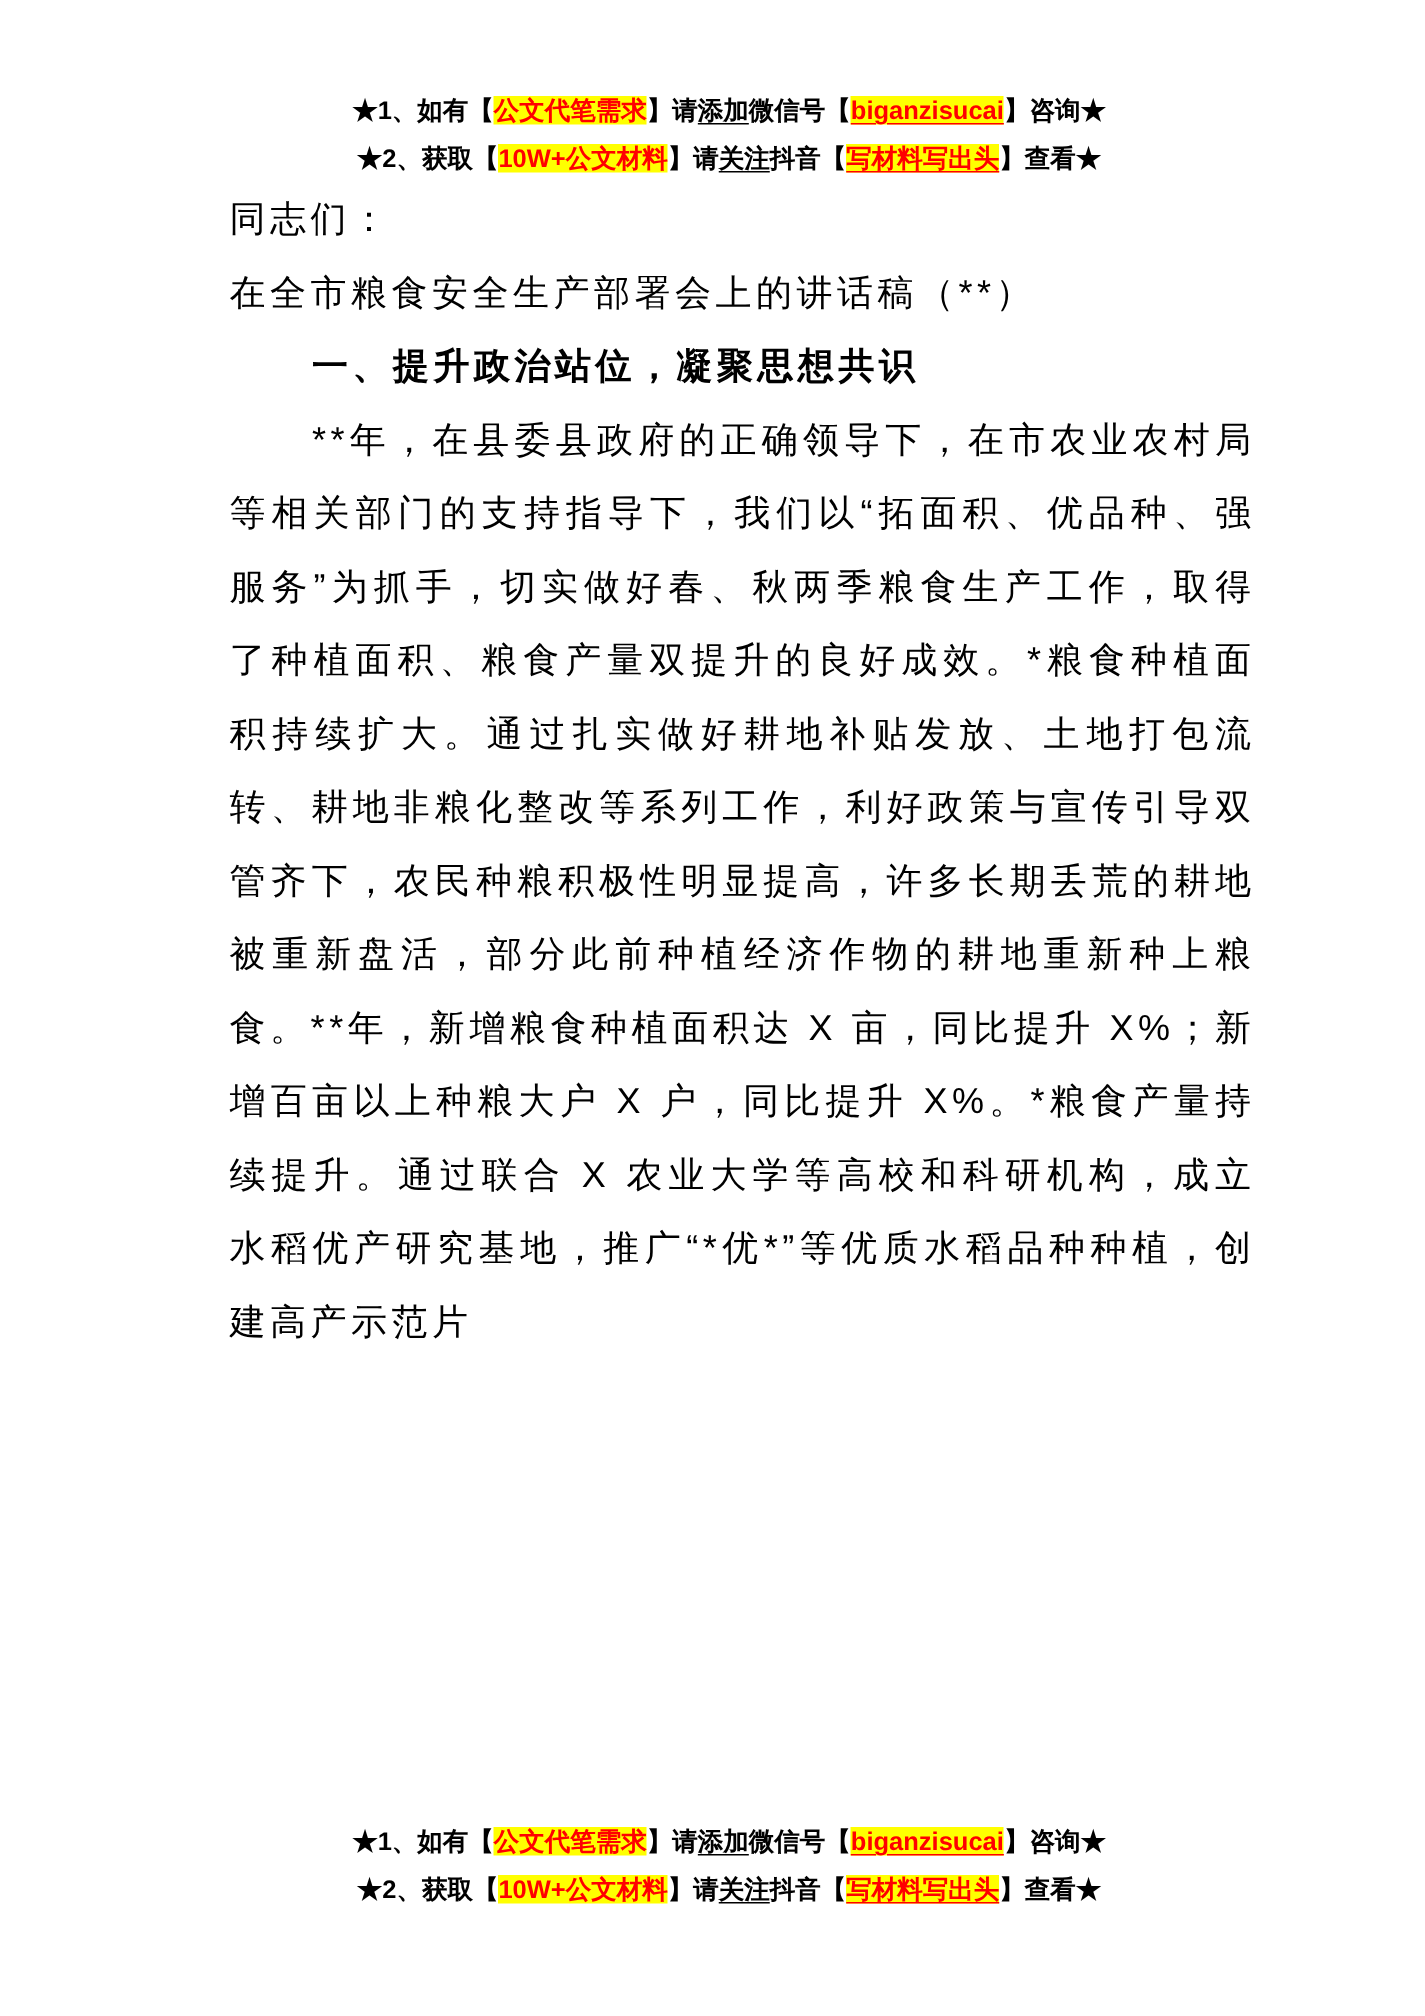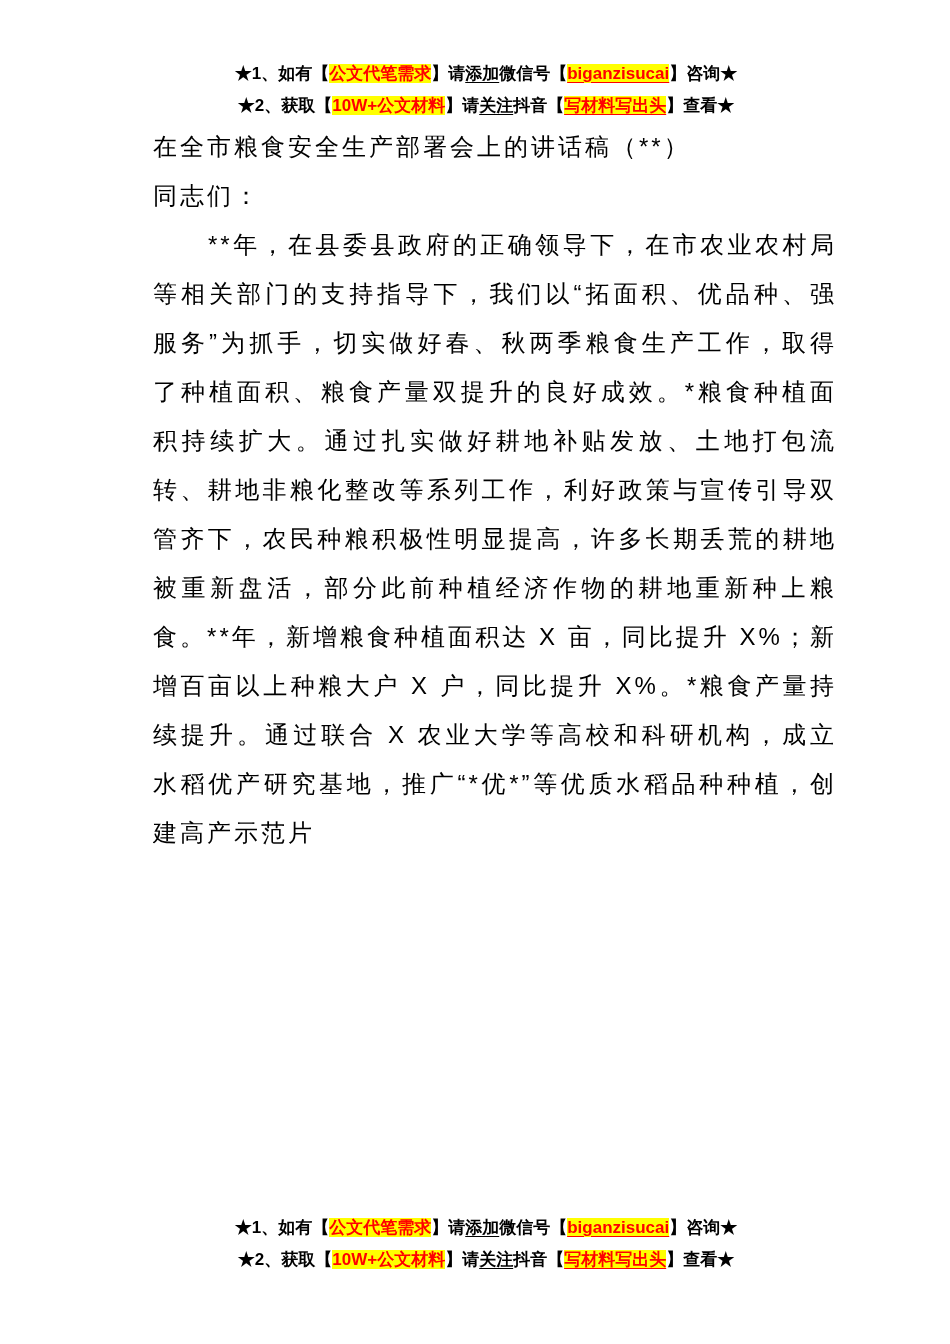--- a/index.html
+++ b/index.html
@@ -66,22 +66,23 @@
   <div class="promo promo-header">
     <div class="line">
       <span>★1、如有【</span><span class="hl">公文代笔需求</span><span>】请</span><span class="u">添加</span><span>微信号【</span><span class="hl u">biganzisucai</span><span>】咨询★</span>
     </div>
     <div class="line">
       <span>★2、获取【</span><span class="hl">10W+公文材料</span><span>】请</span><span class="u">关注</span><span>抖音【</span><span class="hl u">写材料写出头</span><span>】查看★</span>
     </div>
   </div>
 
   <div class="doc">
+    <div class="line">同志们：</div>
     <div class="line doc-title">在全市粮食安全生产部署会上的讲话稿（**）</div>
-    <div class="line">同志们：</div>
+    <p class="para heading">一、提升政治站位，凝聚思想共识</p>
     <p class="para">**年，在县委县政府的正确领导下，在市农业农村局等相关部门的支持指导下，我们以“拓面积、优品种、强服务”为抓手，切实做好春、秋两季粮食生产工作，取得了种植面积、粮食产量双提升的良好成效。*粮食种植面积持续扩大。通过扎实做好耕地补贴发放、土地打包流转、耕地非粮化整改等系列工作，利好政策与宣传引导双管齐下，农民种粮积极性明显提高，许多长期丢荒的耕地被重新盘活，部分此前种植经济作物的耕地重新种上粮食。**年，新增粮食种植面积达 X 亩，同比提升 X%；新增百亩以上种粮大户 X 户，同比提升 X%。*粮食产量持续提升。通过联合 X 农业大学等高校和科研机构，成立水稻优产研究基地，推广“*优*”等优质水稻品种种植，创建高产示范片</p>
   </div>
 
   <div class="promo promo-footer">
     <div class="line">
       <span>★1、如有【</span><span class="hl">公文代笔需求</span><span>】请</span><span class="u">添加</span><span>微信号【</span><span class="hl u">biganzisucai</span><span>】咨询★</span>
     </div>
     <div class="line">
       <span>★2、获取【</span><span class="hl">10W+公文材料</span><span>】请</span><span class="u">关注</span><span>抖音【</span><span class="hl u">写材料写出头</span><span>】查看★</span>
     </div>

